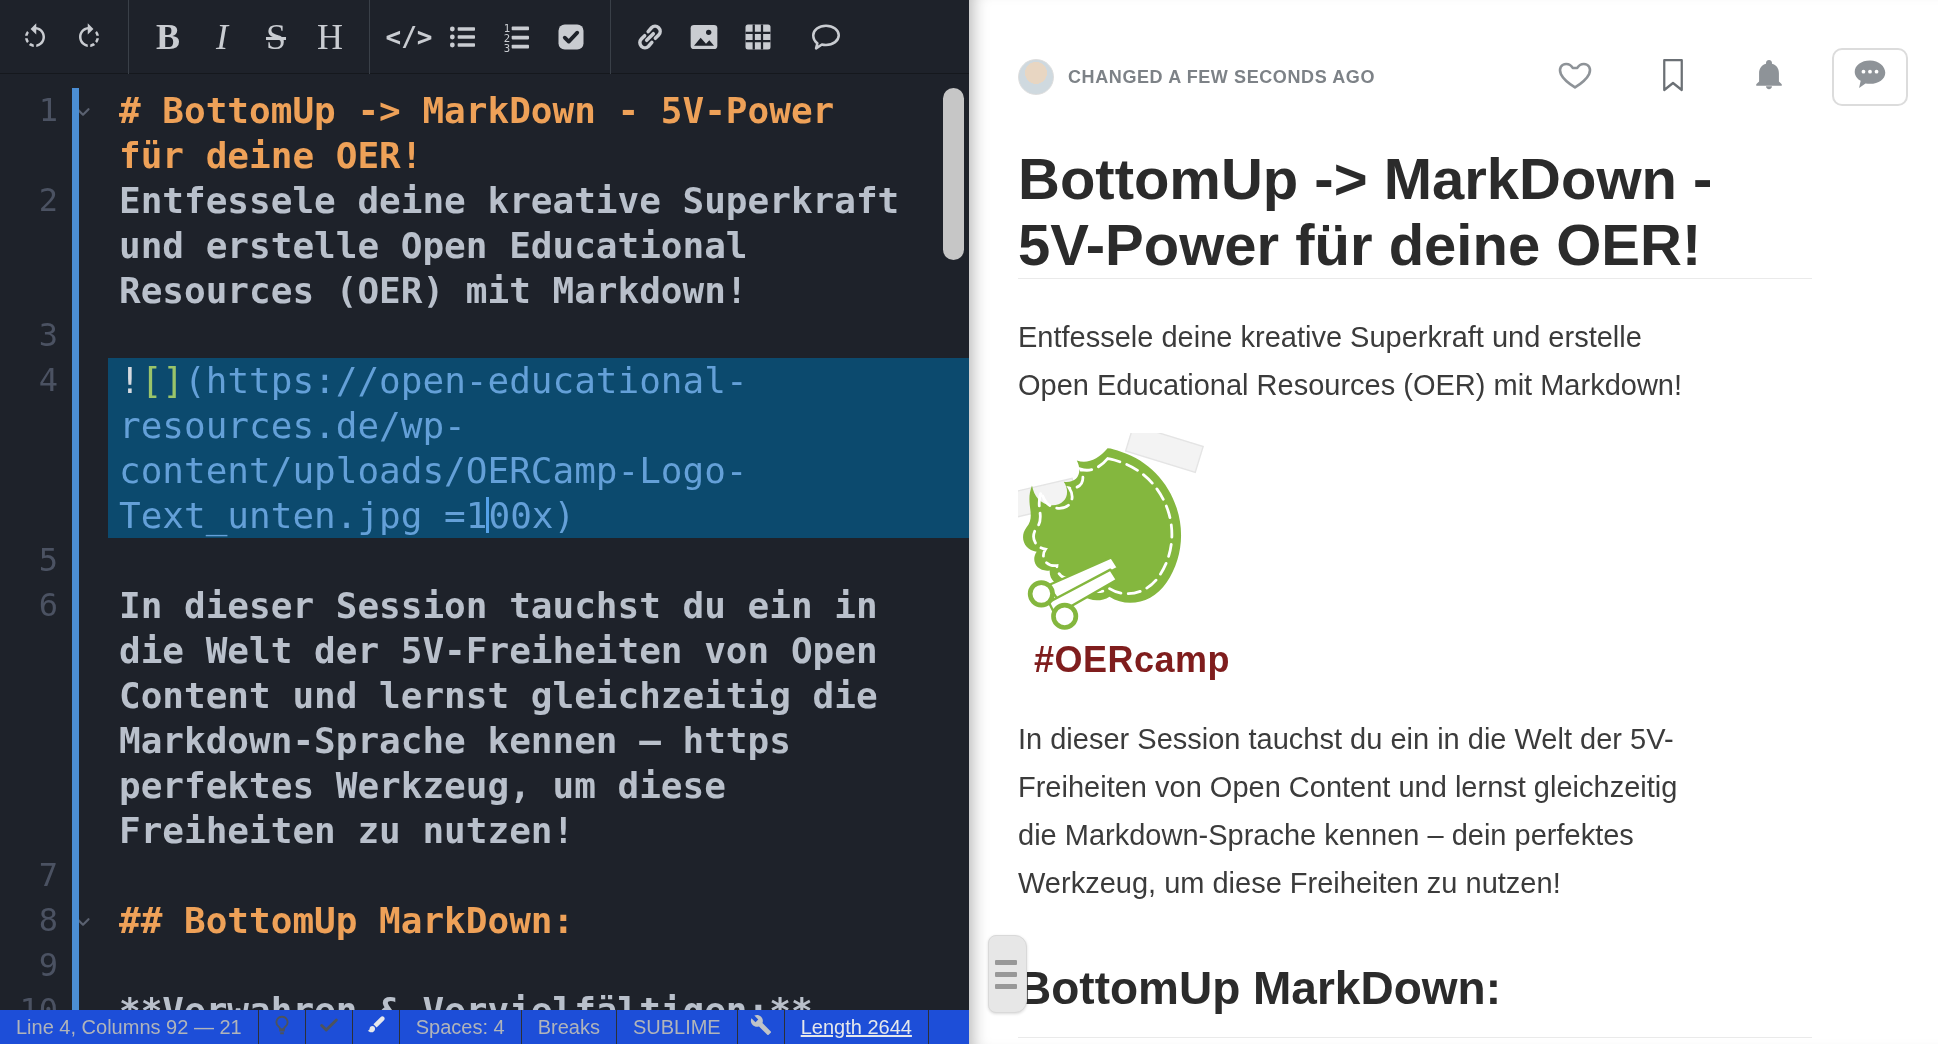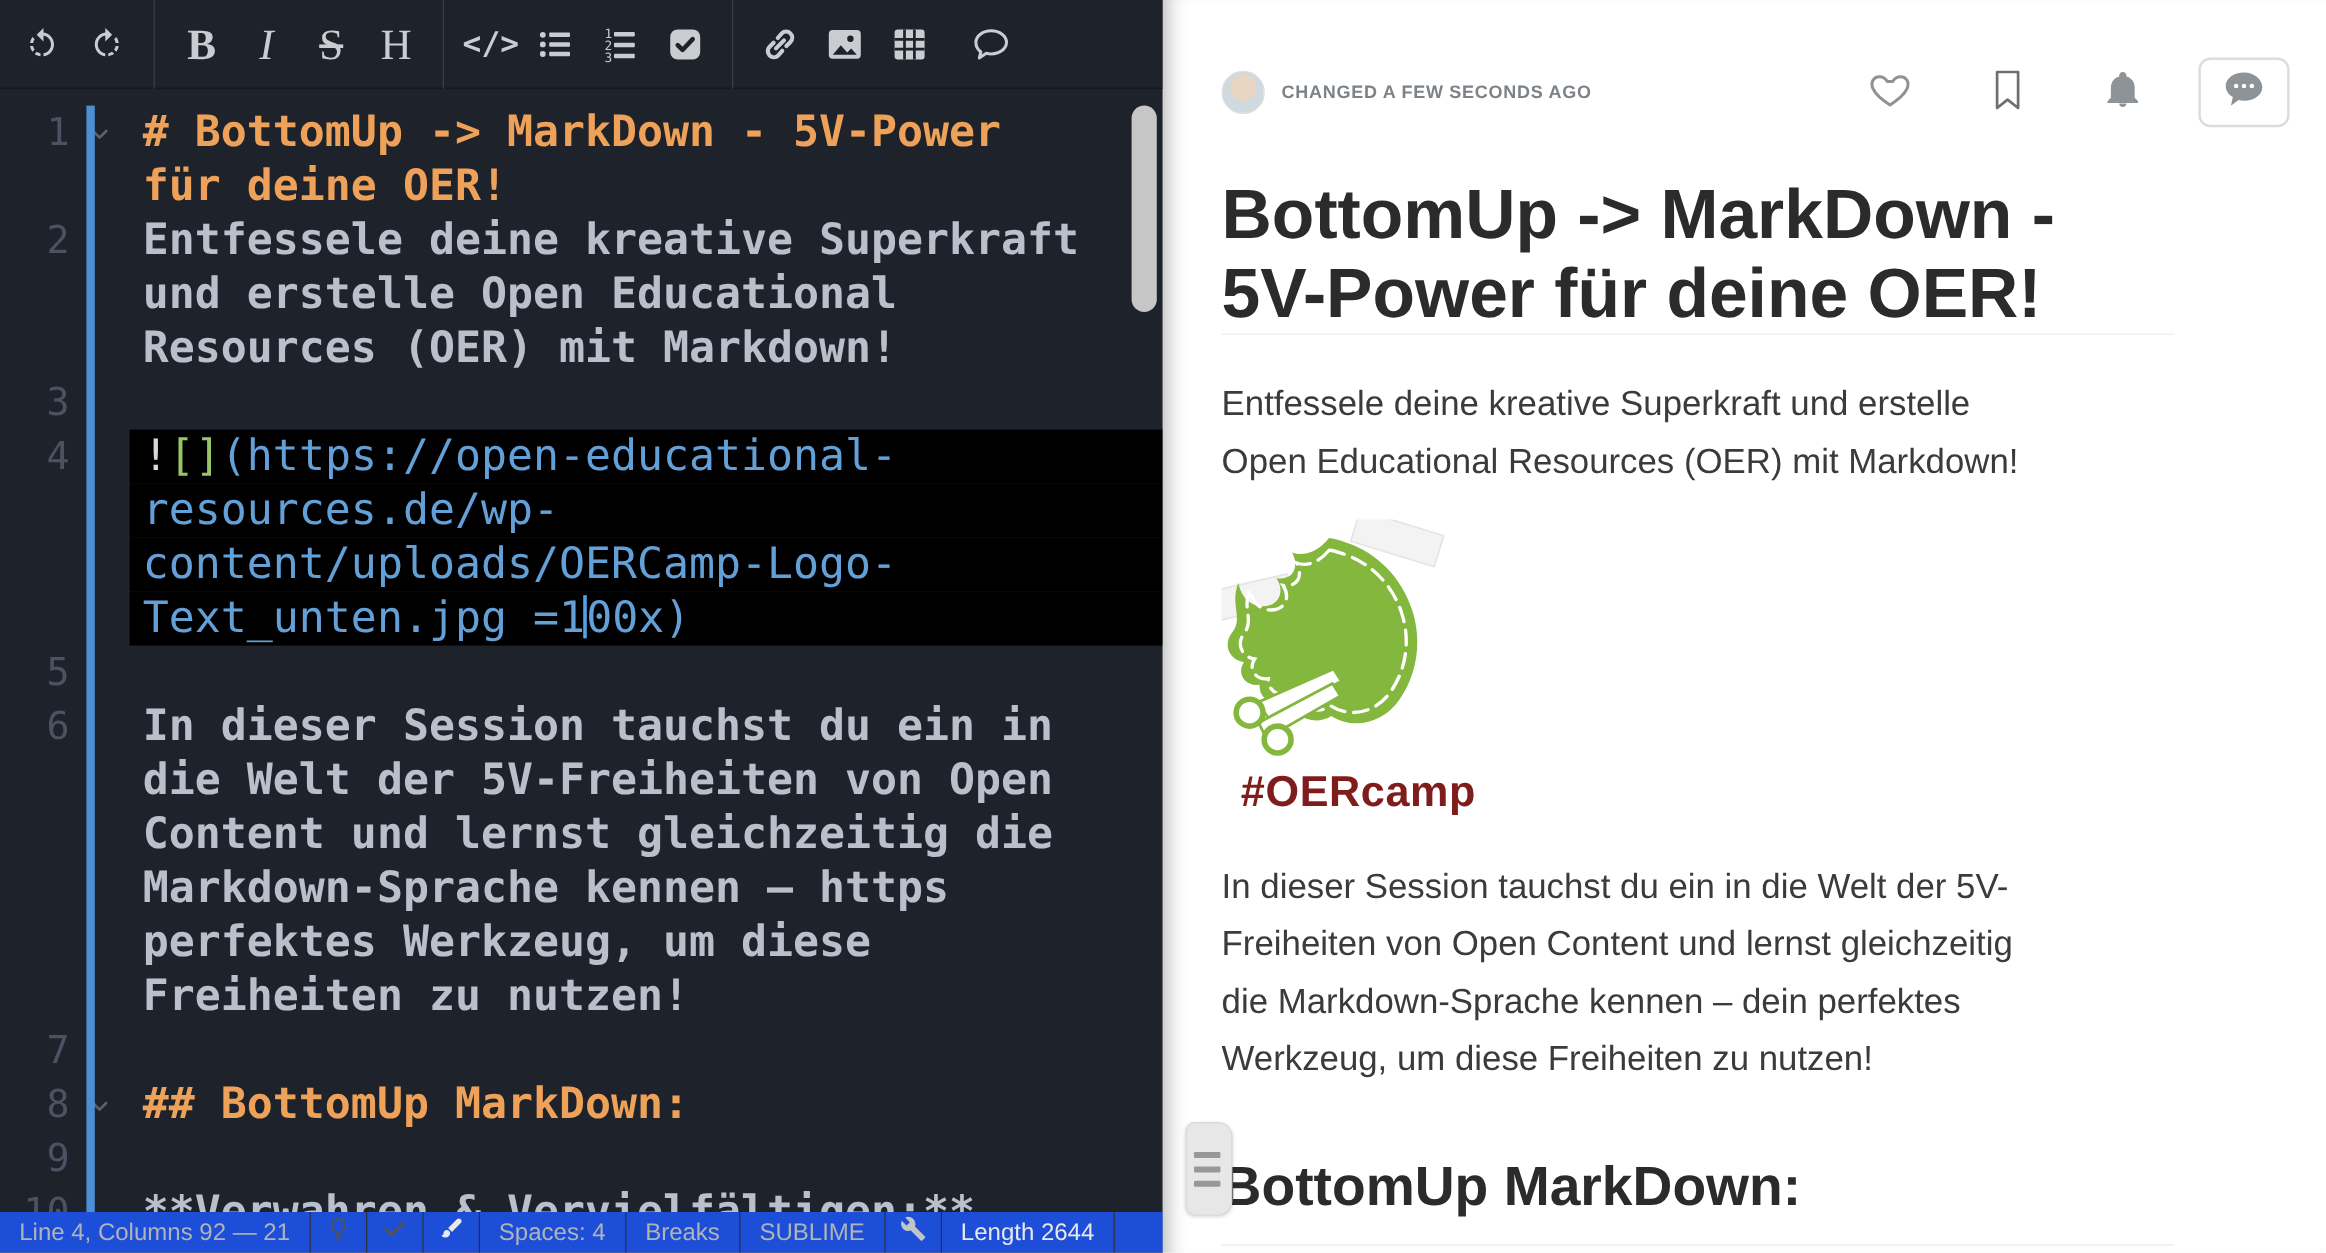--- a/index.html
+++ b/index.html
@@ -21,49 +21,49 @@
   .tb-strike { text-decoration:line-through; }
   .tb-code { font-family:"DejaVu Sans Mono", monospace; font-size:26px; font-weight:bold; }
 
   .code-area { flex:1; position:relative; overflow:hidden;
                font-family:"DejaVu Sans Mono","Liberation Mono",monospace; }
   .code-lines { position:absolute; left:0; right:0; top:14px; }
   .crow { display:flex; height:45px; font-size:36px; line-height:45px; white-space:pre; }
   .lnum { width:58px; flex:none; text-align:right; color:#4b5262; font-size:32px; }
   .lfold { width:50px; flex:none; display:flex; align-items:center; justify-content:center; }
   .ltxt { flex:1; padding-left:11px; color:#b9c0cb; }
-  .hl { background:#000000; }
+  .hl { background:#0c4a6e; }
   .tok-heading { color:#eea158; font-weight:bold; }
   .tok-text { color:#b9c0cb;font-weight:bold; }
   .tok-plain { color:#d6dae0; }
   .tok-bracket { color:#9ac46a; }
   .tok-url { color:#64a0d8; }
   .authorship-bar { position:absolute; left:72px; top:14px; bottom:0; width:7px;
                     background:#4b8ed4; }
   .caret { display:inline-block; width:3px; height:36px; background:#55a1e8;
            vertical-align:middle; margin:0 -1px; position:relative; top:-3px; }
   .vscrollbar { position:absolute; right:5px; top:14px; width:21px; height:172px;
                 background:#c6c6c6; border-radius:11px; }
 
   .statusbar { height:34px; flex:none; background:#1d4ed8; display:flex; align-items:stretch;
                color:#b0b4ba; font-size:20px; }
   .sb-seg { display:flex; align-items:center; padding:0 16px; border-right:1px solid #2c3036; white-space:nowrap; }
   .sb-icon { padding:0 12px; }
   .sb-dim { color:#4d535c; }
   .sb-bright { color:#e6e8eb; }
-  .sb-length { color:#e6e8eb; }
+  .sb-length { color:#e6e8eb;text-decoration:underline; }
 
   
   .preview-pane { width:969px; height:1044px; background:#fff; position:relative;
                   box-shadow:inset 16px 0 16px -12px rgba(0,0,0,0.28); color:#2b2b2b; }
   .preview-header { display:flex; align-items:center; margin:46px 30px 0 49px; height:62px; }
   .avatar { width:36px; height:36px; border-radius:50%; flex:none; overflow:hidden;
             background:radial-gradient(circle at 50% 38%, #e8d6c2 0 40%, #cfd9df 41% 100%);
             border:1px solid #ddd; }
-  .changed-label { margin-left:14px; font-size:15px; letter-spacing:0.6px; color:#7d8287; font-weight:bold; }
+  .changed-label { margin-left:14px; font-size:18px; letter-spacing:0.6px; color:#7d8287; font-weight:bold; }
   .header-spacer { flex:1; }
   .hicon { margin-left:64px; display:flex; align-items:center; cursor:pointer; }
   .comment-btn { margin-left:46px; width:76px; height:58px; border:2px solid #dcdcdc; border-radius:10px;
                  display:flex; align-items:center; justify-content:center; cursor:pointer; background:#fff; }
 
   .preview-content { padding:0 0 0 49px; width:860px; }
   .pv-h1 { font-size:58px; font-weight:bold; line-height:66px; color:#2b2b2b;
            margin-top:38px; border-bottom:1px solid #eaeaea; width:794px; }
   .pv-p { font-size:29px; line-height:48px; color:#3b3b3b; margin-top:34px; width:794px; }
   .logo-block { margin-top:24px; }

